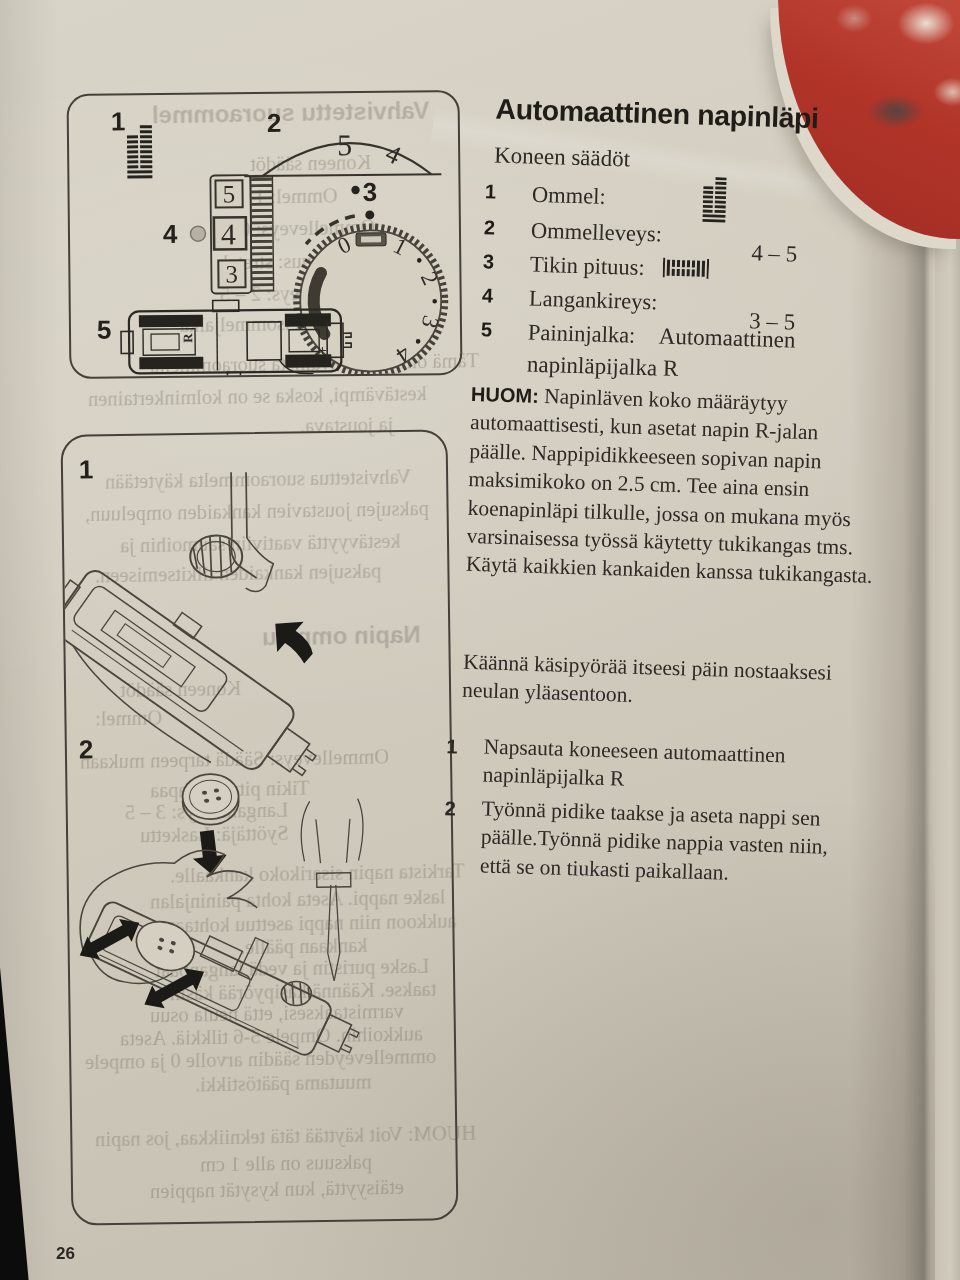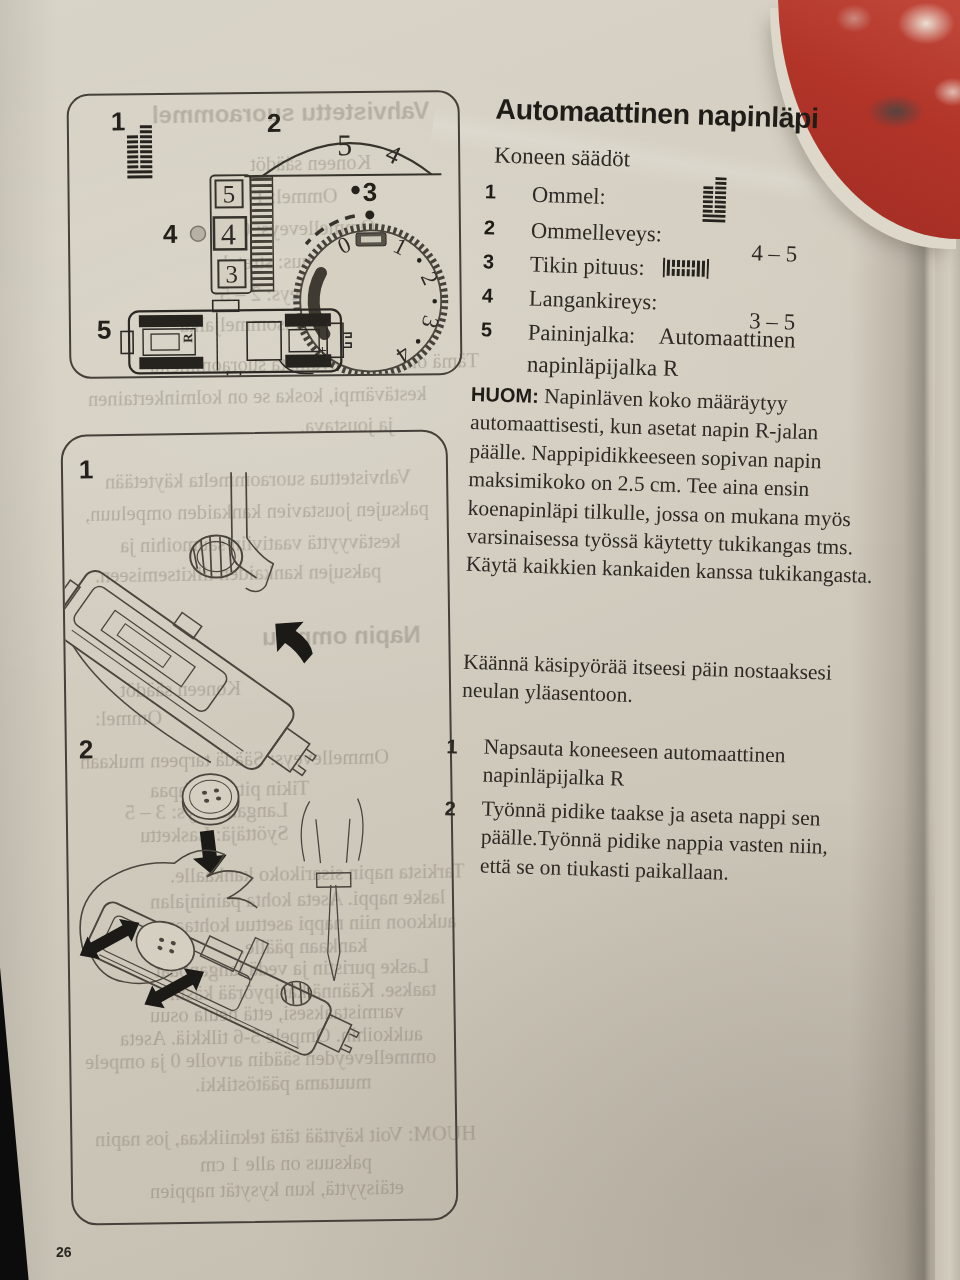--- a/index.html
+++ b/index.html
@@ -53,21 +53,21 @@
   .slabel{position:absolute;left:57px;top:0;}
   .sval{position:absolute;font-size:23px;}
   .sicon{position:absolute;}
   .note,.para{position:absolute;left:2px;width:408px;font-size:21.5px;line-height:28.4px;text-align:left;}
   .note b,.steps b{font-family:"Liberation Sans",sans-serif;font-size:20px;color:#1f1c17;}
   .step{position:absolute;left:0;width:100%;font-size:21.5px;line-height:28.4px;}
   .stepnum{position:absolute;left:-12px;top:1px;font-family:"Liberation Sans",sans-serif;
     font-weight:bold;font-size:20px;}
   .steptext{display:block;margin-left:25px;width:372px;}
   .pagenum{position:absolute;left:56px;top:1244px;font-family:"Liberation Sans",sans-serif;
-    font-weight:bold;font-size:14px;color:#2b2823;z-index:3;}
+    font-weight:bold;font-size:17px;color:#2b2823;z-index:3;}
   svg text{fill:#2f2b26;}
   .dlab{font-family:"Liberation Sans",sans-serif;font-weight:bold;font-size:26px;fill:#24211c;}
   .dser{font-family:"Liberation Serif",serif;}
 </style>
 </head>
 <body>
 
 <div id="photo">
   <div class="shade"></div>
   <div class="top-crease"></div>

